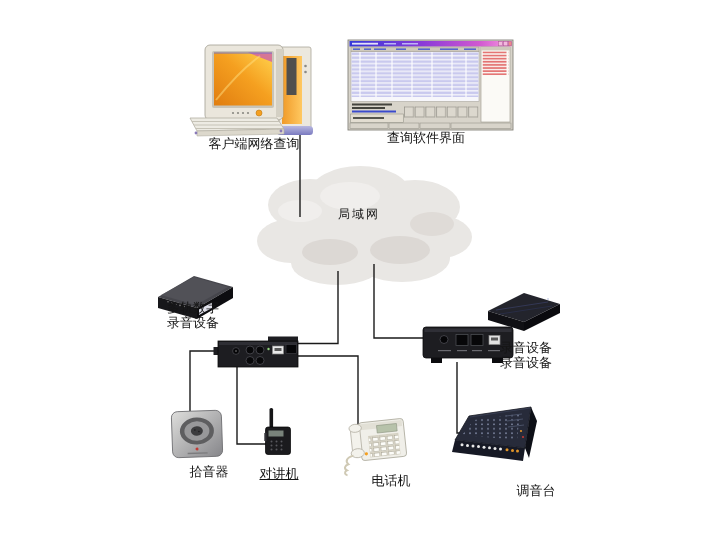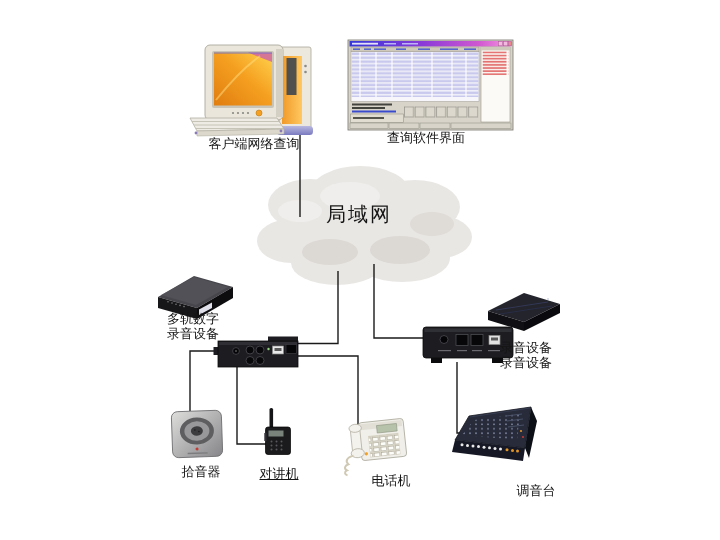--- a/index.html
+++ b/index.html
@@ -17,21 +17,21 @@
   .canvas{
     position:relative;width:720px;height:540px;background:#ffffff;overflow:hidden;
     font-family:"DejaVu Serif","Liberation Serif",serif;
   }
   .canvas svg{position:absolute;left:0;top:0;}
   .lbl{
     position:absolute;font-size:13px;color:#151515;text-align:center;
     line-height:15px;white-space:nowrap;
   }
   .lbl span{display:block;}
-  .lbl-cloud{font-size:20px;letter-spacing:2px;}
+  .lbl-cloud{font-size:12px;letter-spacing:2px;}
 </style>
 </head>
 <body>
 
 <div class="canvas">
 
 <svg width="720" height="540" viewBox="0 0 720 540">
   <defs>
     <linearGradient id="gradScreen" x1="0" y1="1" x2="1" y2="0">
       <stop offset="0" stop-color="#e07d10"></stop>
@@ -310,25 +310,25 @@
       <circle cx="507" cy="449.8" r="1.5" fill="#e09428"></circle>
       <circle cx="512.5" cy="450.4" r="1.5" fill="#e09428"></circle>
       <circle cx="517.5" cy="451" r="1.5" fill="#e09428"></circle>
     </g>
   </g>
 </svg>
 
   <div class="lbl" style="left:192px;top:136px;width:124px;">客户端网络查询</div>
   <div class="lbl" style="left:364px;top:130px;width:124px;">查询软件界面</div>
   <div class="lbl lbl-cloud" style="left:326px;top:207px;width:66px;">局域网</div>
-  <div class="lbl" style="left:165px;top:311px;width:56px;">
+  <div class="lbl" style="left:165px;top:300px;width:56px;">
     <span>多轨数字</span>
     <span>录音设备</span>
   </div>
   <div class="lbl" style="left:498px;top:340px;width:56px;">
     <span>录音设备</span>
     <span>录音设备</span>
   </div>
-  <div class="lbl" style="left:176px;top:464px;width:50px;">拾音器</div>
+  <div class="lbl" style="left:184px;top:464px;width:50px;">拾音器</div>
   <div class="lbl" style="left:254px;top:466px;width:50px;text-decoration:underline;">对讲机</div>
   <div class="lbl" style="left:366px;top:473px;width:50px;">电话机</div>
   <div class="lbl" style="left:477px;top:483px;width:50px;margin-left:34px;">调音台</div>
 </div>
 
 </body></html>

